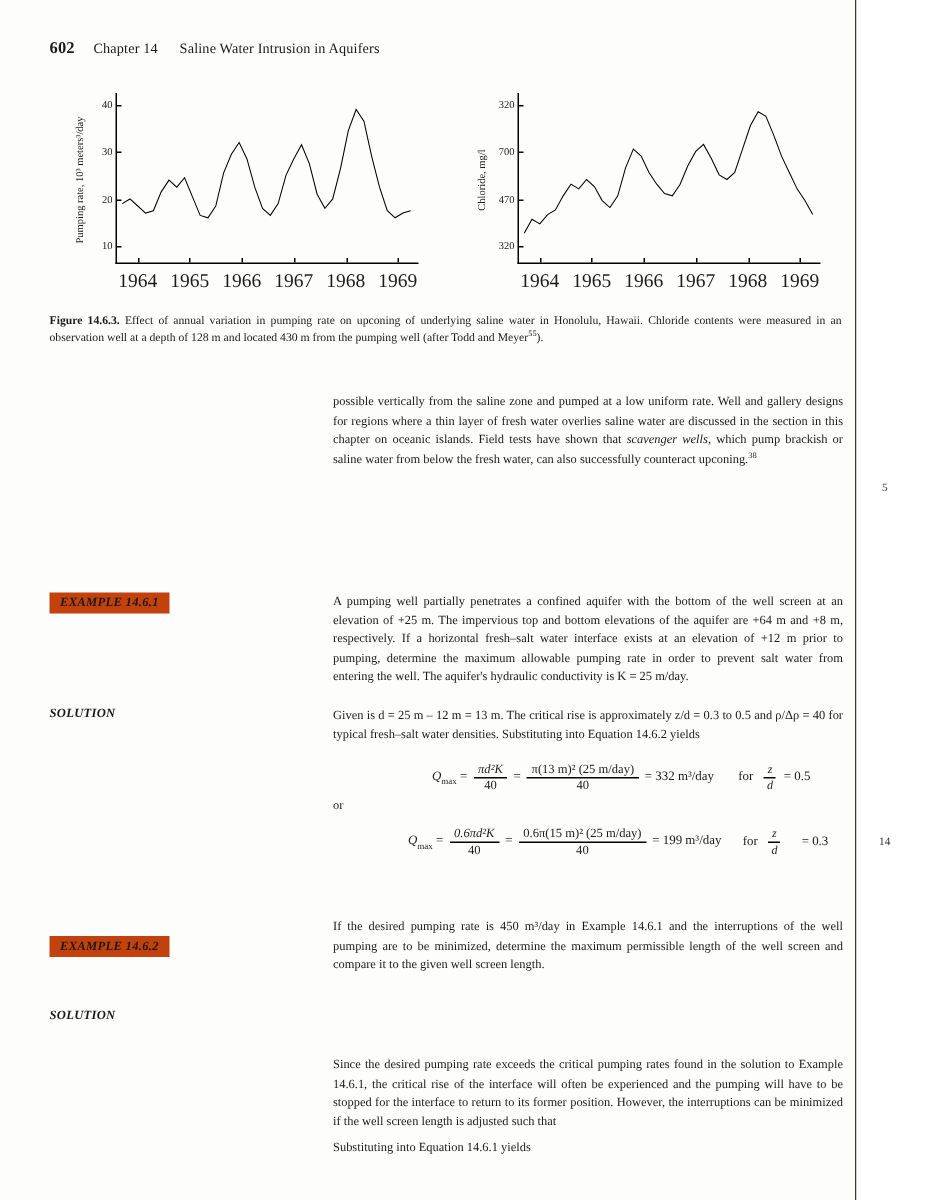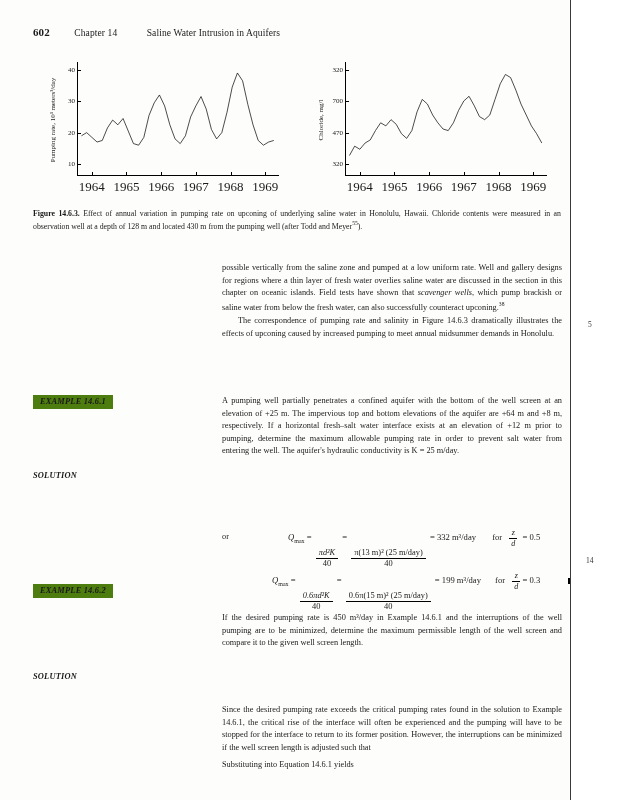--- a/index.html
+++ b/index.html
@@ -49,24 +49,24 @@
     position: absolute;
     left: 33px;
     top: 26px;
     font-size: 9.5px;
     letter-spacing: 0.1px;
     white-space: nowrap;
   }
   .runhead .pageno {
     font-weight: bold;
     font-size: 11px;
-    margin-right: 22px;
+    margin-right: 10px;
   }
   .runhead .chap {
-    margin-right: 27px;
+    margin-right: 12px;
   }
 
   
   .figure {
     position: absolute;
     left: 33px;
     top: 58px;
     width: 528px;
     height: 140px;
   }
@@ -167,21 +167,21 @@
   }
   .body-col p { margin: 0; }
   .body-col p.indent { text-indent: 16px; }
   .body-col p + p { margin-top: 1px; }
   i { font-style: italic; }
 
   
   .ex-label {
     position: absolute;
     left: 33px;
-    background: #4d7c0f;
+    background: #c2410c;
     padding: 2px 7px 2.5px 7px;
     font-size: 8.4px;
     font-style: italic;
     font-weight: bold;
     letter-spacing: 0.2px;
     white-space: nowrap;
   }
   .sol-label {
     position: absolute;
     left: 33px;
@@ -202,21 +202,20 @@
     display: inline-block;
     vertical-align: middle;
     text-align: center;
     margin: 0 2px;
   }
   .frac .num {
     display: block;
     padding: 0 3px 0.5px 3px;
     border-bottom: 1px solid #000;
     font-size: 8.4px;
-    margin-top: 40px;
   }
   .frac .den {
     display: block;
     padding: 0.5px 3px 0 3px;
     font-size: 8.4px;
   }
   .sfrac {
     display: inline-block;
     vertical-align: middle;
     text-align: center;
@@ -308,27 +307,27 @@
       </div>
     </div>
   </div>
 
   <div class="figcaption">
     <b>Figure 14.6.3.</b><span> Effect of annual variation in pumping rate on upconing of underlying saline water in Honolulu, Hawaii. Chloride contents were measured in an observation well at a depth of 128 m and located 430 m from the pumping well (after Todd and Meyer</span><sup>55</sup><span>).</span>
   </div>
 
   <div class="body-col" style="top:262px;">
     <p><span>possible vertically from the saline zone and pumped at a low uniform rate. Well and gallery designs for regions where a thin layer of fresh water overlies saline water are discussed in the section in this chapter on oceanic islands. Field tests have shown that </span><i>scavenger wells</i><span>, which pump brackish or saline water from below the fresh water, can also successfully counteract upconing.</span><sup>38</sup></p>
-    <p class="indent">The correspondence of pumping rate and salinity in Figure 14.6.3 dramatically illustrates the effects of upconing caused by increased pumping to meet annual midsummer demands in Honolulu.</p>
   </div>
 
   <div class="ex-label" style="top:395px;">EXAMPLE 14.6.1</div>
   <div class="body-col" style="top:395px;">A pumping well partially penetrates a confined aquifer with the bottom of the well screen at an elevation of +25 m. The impervious top and bottom elevations of the aquifer are +64 m and +8 m, respectively. If a horizontal fresh–salt water interface exists at an elevation of +12 m prior to pumping, determine the maximum allowable pumping rate in order to prevent salt water from entering the well. The aquifer's hydraulic conductivity is K = 25 m/day.</div>
 
   <div class="sol-label" style="top:471px;">SOLUTION</div>
+  <div class="body-col" style="top:471px;">Given is d = 25 m – 12 m = 13 m. The critical rise is approximately z/d = 0.3 to 0.5 and ρ/Δρ = 40 for typical fresh–salt water densities. Substituting into Equation 14.6.2 yields</div>
 
   <div class="eqn" style="left:288px; top:508px;">
     <span class="eqbox">Q</span><sub style="font-size:6px;">max</sub>
     <span> = </span>
     <span class="frac">
       <span class="num eqbox">πd²K</span>
       <span class="den">40</span>
     </span>
     <span> = </span>
     <span class="frac">
@@ -357,25 +356,25 @@
     <span class="frac">
       <span class="num">0.6π(15 m)² (25 m/day)</span>
       <span class="den">40</span>
     </span>
     <span> = </span><span>199 m³/day</span>
     <span style="margin-left:12px;">for</span>
     <span class="sfrac eqbox" style="margin-left:5px; font-size:8px;">
       <span class="num">z</span>
       <span class="den">d</span>
     </span>
-    <span style="margin-left:0;">= 0.3</span>
+    <span style="margin-left:12px;">= 0.3</span>
     <span class="sqblack" style="margin-left:26px;"></span>
   </div>
 
-  <div class="ex-label" style="top:584px;">EXAMPLE 14.6.2</div>
+  <div class="ex-label" style="top:624px;">EXAMPLE 14.6.2</div>
   <div class="body-col" style="top:612px;">If the desired pumping rate is 450 m³/day in Example 14.6.1 and the interruptions of the well pumping are to be minimized, determine the maximum permissible length of the well screen and compare it to the given well screen length.</div>
 
   <div class="sol-label" style="top:672px;">SOLUTION</div>
   <div class="body-col" style="top:704px;">Since the desired pumping rate exceeds the critical pumping rates found in the solution to Example 14.6.1, the critical rise of the interface will often be experienced and the pumping will have to be stopped for the interface to return to its former position. However, the interruptions can be minimized if the well screen length is adjusted such that</div>
 
   <div class="centered-line" style="top:760px;">Substituting into Equation 14.6.1 yields</div>
 
   <div class="edge-rule"></div>
   <div class="right-strip"></div>
   <div class="marginal" style="left:588px; top:320px;">5</div>

